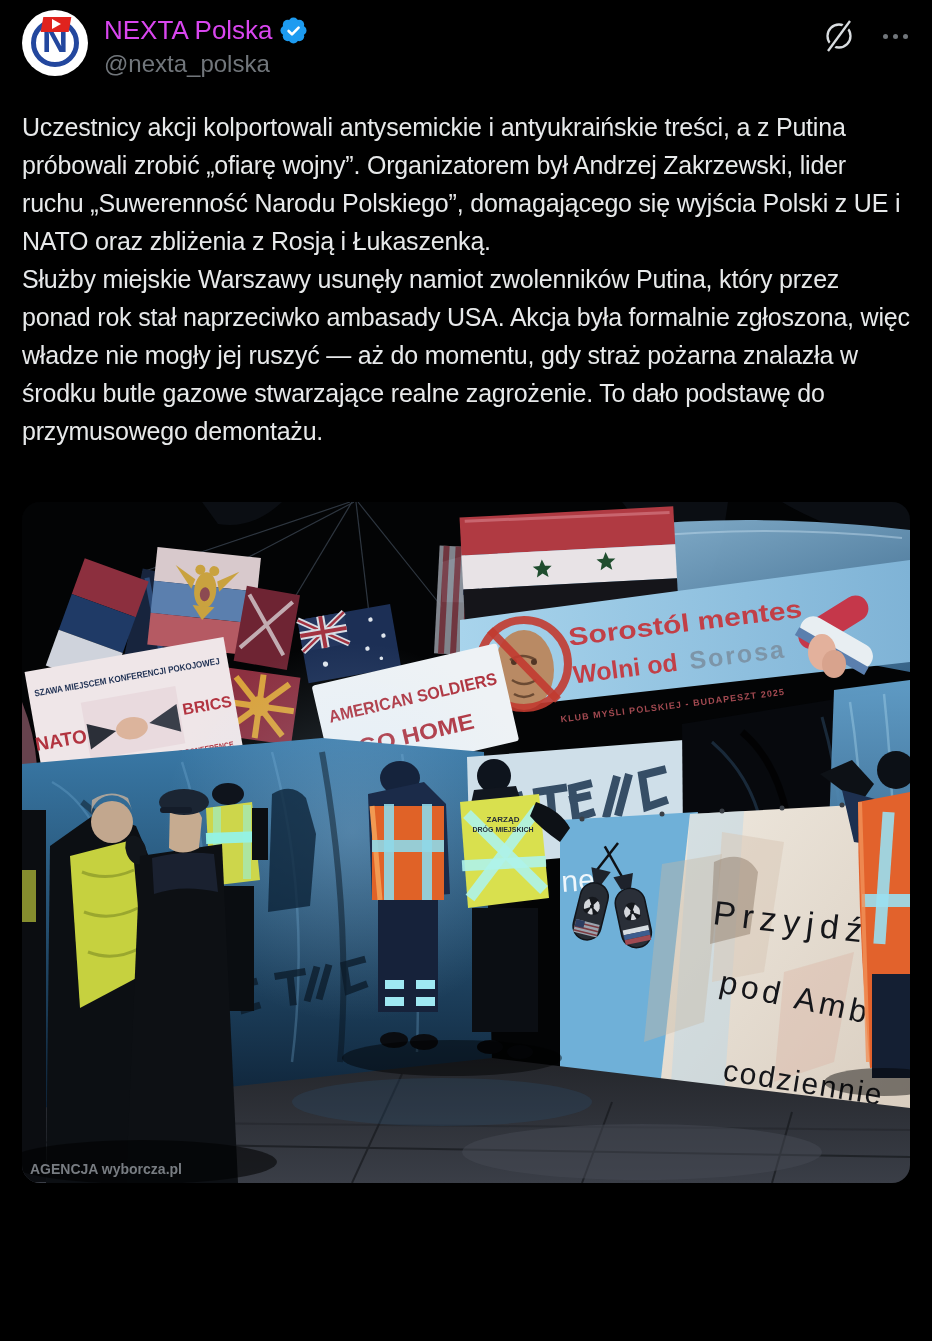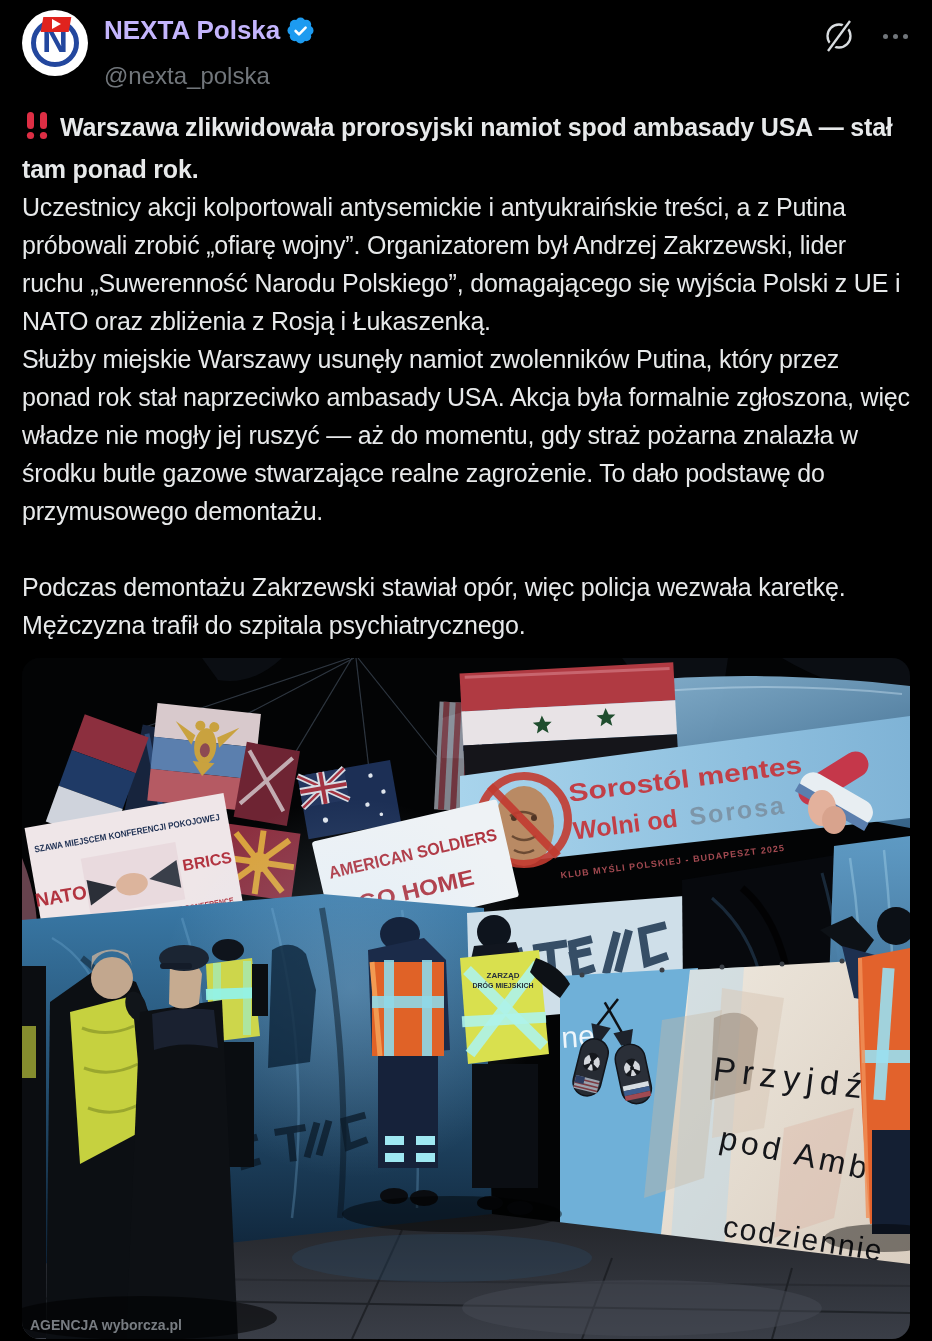--- a/index.html
+++ b/index.html
@@ -7,22 +7,22 @@
   .tweet{padding:10px 22px 0 22px;position:relative;}
   
   .hdr{display:flex;align-items:flex-start;position:relative;height:84px;}
   .avatar{width:66px;height:66px;border-radius:50%;background:#fff;position:relative;overflow:hidden;flex:none;cursor:pointer;}
   .av-disc{position:absolute;left:9px;top:9px;width:48px;height:48px;border-radius:50%;background:#fff;border:5px solid #23479e;box-sizing:border-box;}
   .av-n{position:absolute;left:0;top:12px;width:66px;text-align:center;font-weight:700;font-size:36px;color:#23479e;line-height:1;}
   .av-red{position:absolute;top:7px;left:20px;width:28px;height:15px;background:#e0231e;transform:skewX(-10deg);}
   .av-play{position:absolute;top:9px;left:30px;width:0;height:0;border-left:9px solid #fff;border-top:5px solid transparent;border-bottom:5px solid transparent;}
   .names{margin-left:16px;padding-top:5px;min-width:0;}
   .row1{display:flex;align-items:center;gap:7px;}
-  .dname{font-size:26px;font-weight:700;color:#c4b5fd;cursor:pointer;}
-  .handle{font-size:24px;color:#71767b;margin-top:16px;}
+  .dname{font-size:26px;font-weight:400;color:#d946ef;cursor:pointer;}
+  .handle{font-size:24px;color:#71767b;margin-top:4px;}
   .hdr-right{position:absolute;right:0;top:8px;display:flex;align-items:center;gap:24px;}
   .more{display:flex;gap:5px;padding:6px 2px;cursor:pointer;}
   .more i{width:5px;height:5px;border-radius:50%;background:#71767b;display:block;}
   
   .text{margin-top:14px;font-size:25px;line-height:38px;letter-spacing:-0.2px;color:#e7e9ea;width:888px;}
   .text p{margin:0;}
   .bold{font-weight:700;}
   .excl{display:inline-block;vertical-align:-4px;margin-right:8px;}
   .spacer{height:38px;}
   
@@ -69,30 +69,23 @@
       </svg>
       <div class="more">
           <i></i>
           <i></i>
           <i></i>
         </div>
     </div>
   </div>
 
   <div class="text">
-    <p class="bold"><span class="excl"><svg width="30" height="29" viewBox="0 0 30 29">
-            <rect x="5" y="1" width="7" height="17" rx="3.5" fill="#dd2e44"></rect>
-            <rect x="18" y="1" width="7" height="17" rx="3.5" fill="#dd2e44"></rect>
-            <circle cx="8.5" cy="24.5" r="3.6" fill="#dd2e44"></circle>
-            <circle cx="21.5" cy="24.5" r="3.6" fill="#dd2e44"></circle>
-          </svg></span><span>Warszawa zlikwidowała prorosyjski namiot spod ambasady USA — stał tam ponad rok.</span></p>
     <p>Uczestnicy akcji kolportowali antysemickie i antyukraińskie treści, a z Putina próbowali zrobić „ofiarę wojny”. Organizatorem był Andrzej Zakrzewski, lider ruchu „Suwerenność Narodu Polskiego”, domagającego się wyjścia Polski z UE i NATO oraz zbliżenia z Rosją i Łukaszenką.</p>
     <p>Służby miejskie Warszawy usunęły namiot zwolenników Putina, który przez ponad rok stał naprzeciwko ambasady USA. Akcja była formalnie zgłoszona, więc władze nie mogły jej ruszyć — aż do momentu, gdy straż pożarna znalazła w środku butle gazowe stwarzające realne zagrożenie. To dało podstawę do przymusowego demontażu.</p>
     <div class="spacer"></div>
-    <p>Podczas demontażu Zakrzewski stawiał opór, więc policja wezwała karetkę. Mężczyzna trafił do szpitala psychiatrycznego.</p>
   </div>
 
   <div class="photo">
   <svg width="888" height="681" viewBox="0 0 888 681">
     <defs>
       <linearGradient id="gd" x1="0" y1="0" x2="1" y2="1">
         <stop offset="0" stop-color="#9cc8e4"></stop>
             <stop offset="1" stop-color="#39688e"></stop>
       </linearGradient>
       <linearGradient id="gso" x1="0" y1="0" x2="1" y2="0">

